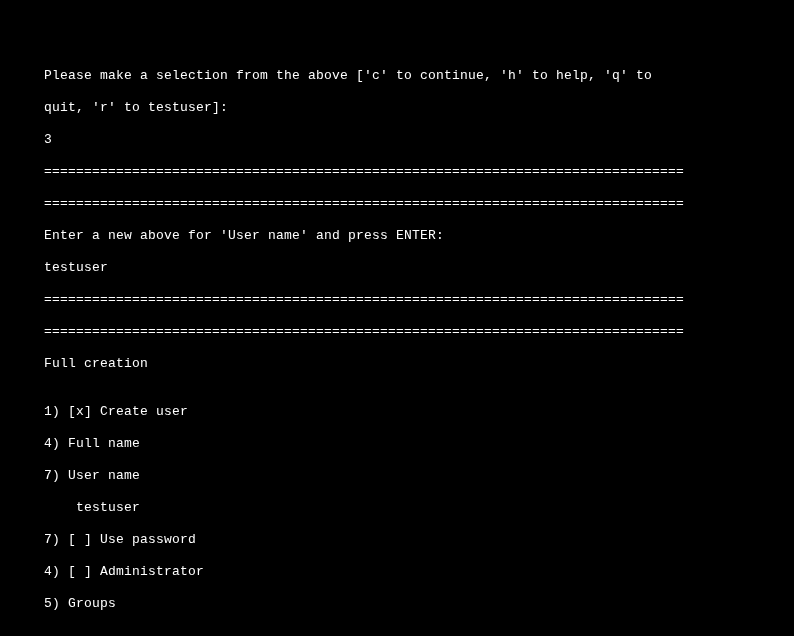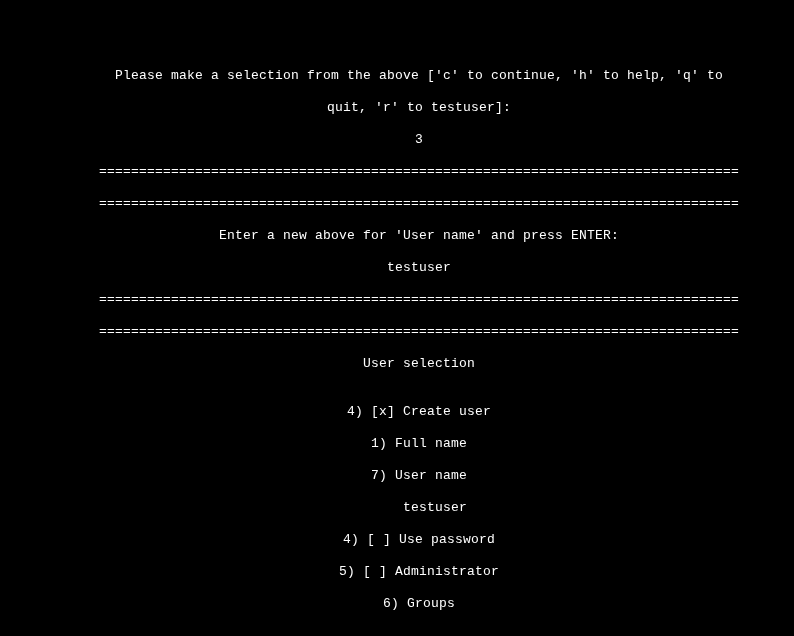--- a/index.html
+++ b/index.html
@@ -1,19 +1,18 @@
 <!DOCTYPE html>
 <html><head>
   <meta charset="utf-8">
   <style>
     * {
       margin: 0;
       padding: 0;
       box-sizing: border-box;
-      text-align: center;
     }
     body {
       background: #000000;
       color: #ffffff;
       font-family: "Courier New", Courier, monospace;
       font-size: 13px;
       line-height: 16px;
       width: 794px;
       height: 636px;
       overflow: hidden;
@@ -32,29 +31,29 @@
 
 <span class="line">Please make a selection from the above ['c' to continue, 'h' to help, 'q' to</span>
 <span class="line">quit, 'r' to testuser]:</span>
 <span class="line">3</span>
 <span class="line">================================================================================</span>
 <span class="line">================================================================================</span>
 <span class="line">Enter a new above for 'User name' and press ENTER:</span>
 <span class="line">testuser</span>
 <span class="line">================================================================================</span>
 <span class="line">================================================================================</span>
-<span class="line">User selection</span>
+<span class="line">Full creation</span>
 <span class="line"></span>
-<span class="line">4) [x] Create user</span>
-<span class="line">1) Full name</span>
+<span class="line">1) [x] Create user</span>
+<span class="line">4) Full name</span>
 <span class="line">7) User name</span>
 <span class="line">    testuser</span>
-<span class="line">4) [ ] Use password</span>
-<span class="line">5) [ ] Administrator</span>
-<span class="line">6) Groups</span>
+<span class="line">7) [ ] Use password</span>
+<span class="line">4) [ ] Administrator</span>
+<span class="line">5) Groups</span>
 <span class="line"></span>
 
 
 
 
 
 
 <span class="line"></span>
 
 

